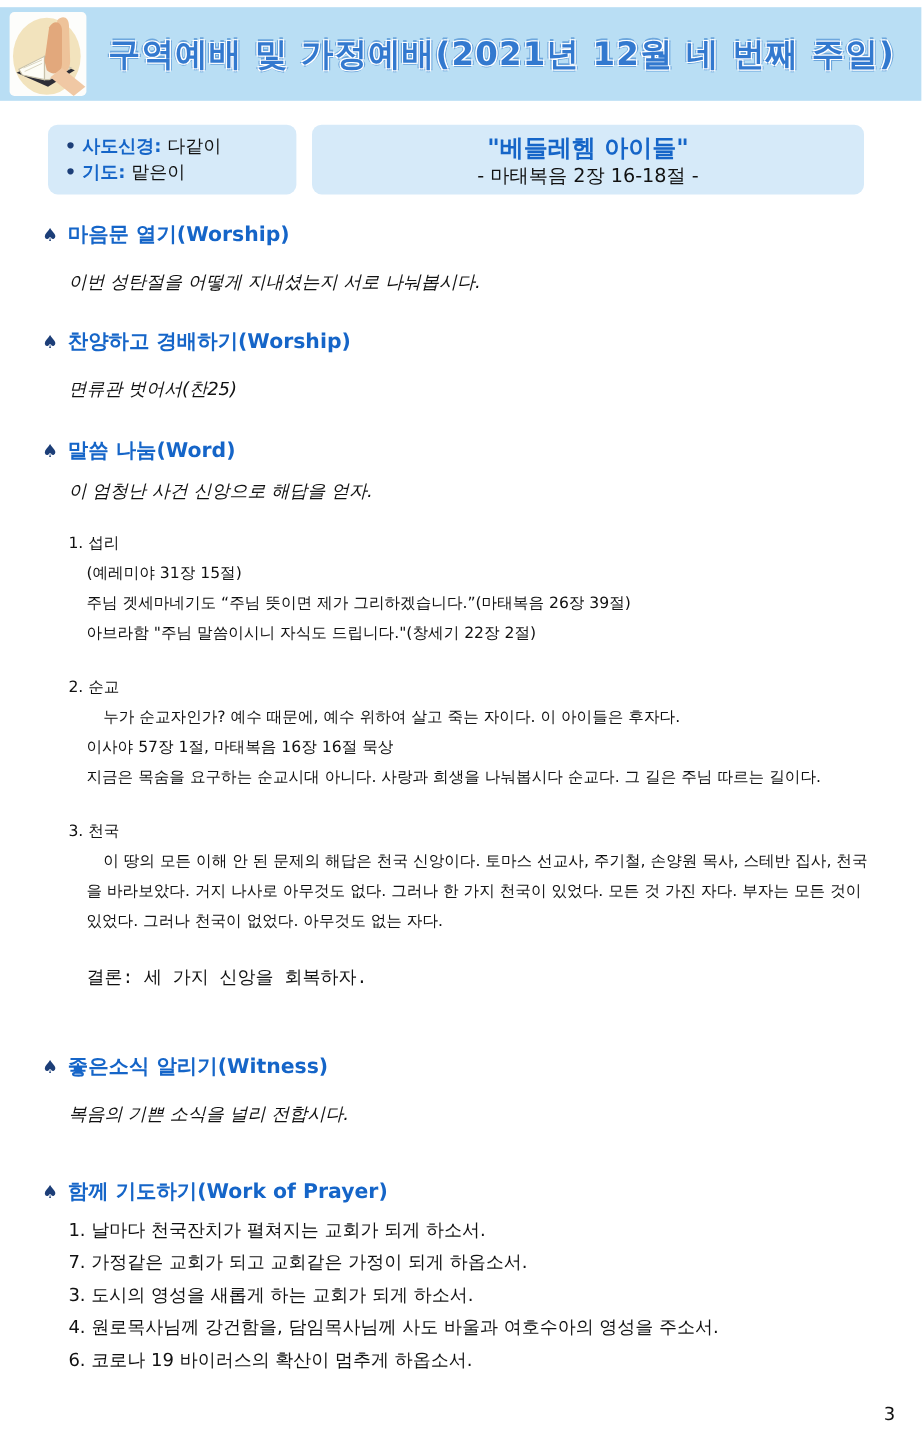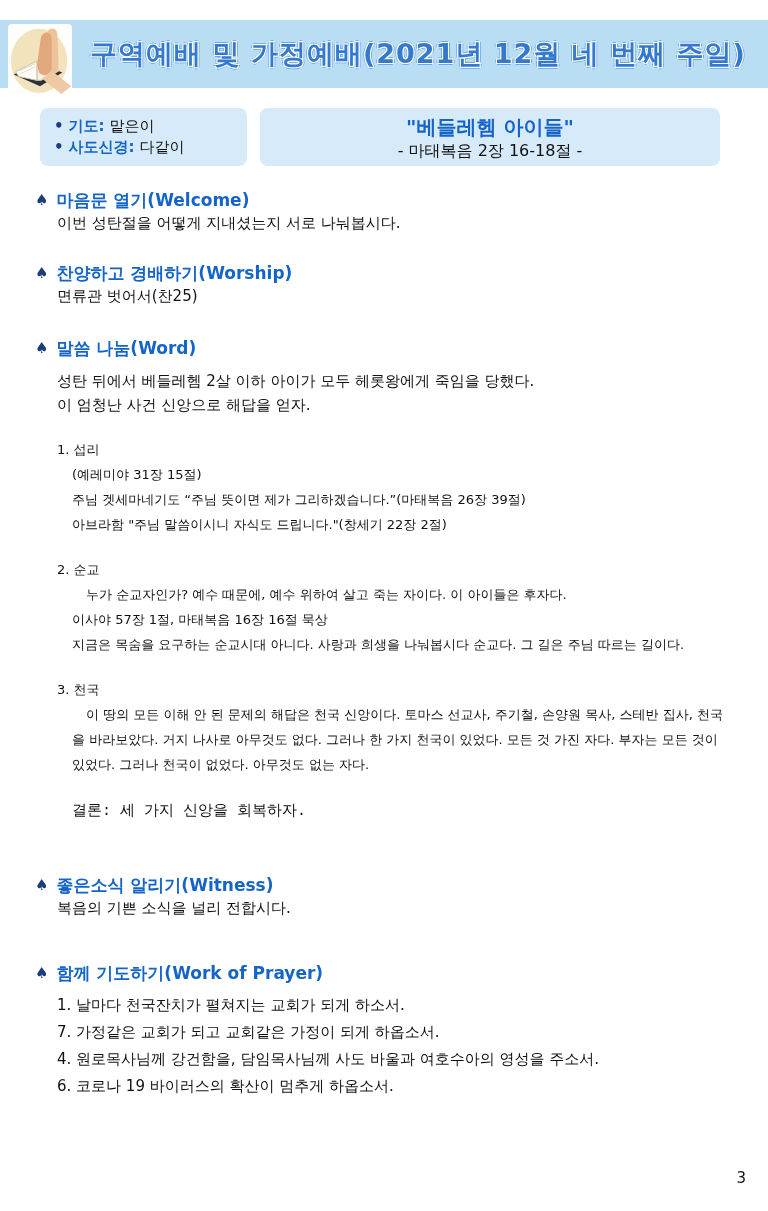--- a/index.html
+++ b/index.html
@@ -12,21 +12,21 @@
   }
   *{margin:0;padding:0;box-sizing:border-box;}
   html,body{background:#ffffff;}
   body{
     width:768px;height:1211px;position:relative;overflow:hidden;
     font-family:"DejaVu Sans","Liberation Sans",sans-serif;
     color:var(--text);
   }
   
   .banner{
-    margin-top:20px;height:68px;background:var(--bar-bg);
+    margin-top:6px;height:78px;background:var(--bar-bg);
     display:flex;align-items:center;position:relative;
   }
   .photo{
     position:absolute;left:8px;top:4px;width:64px;height:70px;
     background:#fdfdfb;border-radius:4px;overflow:hidden;
   }
   .photo svg{display:block;width:100%;height:100%;}
   .banner-title{
     flex:1;text-align:center;padding-left:78px;padding-right:10px;
     font-size:27px;font-weight:bold;letter-spacing:1px;
@@ -56,21 +56,21 @@
   
   section{margin-left:35px;margin-right:40px;}
   h2{
     font-size:17px;font-weight:bold;color:var(--blue);
     display:flex;align-items:center;line-height:22px;
   }
   h2 .spade{
     color:var(--navy);font-size:15px;margin-right:8px;line-height:1;
     font-family:"DejaVu Sans",sans-serif;
   }
-  .sec-body{margin:0 0 0 22px;font-size:15px;line-height:24px;}
+  .sec-body{margin:16px 0 0 22px;font-size:15px;line-height:24px;font-style:italic;}
   .sec-welcome{margin-top:23px;}
   .sec-worship{margin-top:27px;}
   .sec-word{margin-top:29px;}
   .sec-word .intro{margin-top:10px;}
   .point{margin-top:20px;margin-left:22px;font-size:13px;line-height:25px;}
   .point .pt-title{margin-bottom:0;}
   .point .pt-body{margin-left:15px;}
   .point .pt-body p.fl-indent{text-indent:14px;}
   .conclusion{margin-top:22px;margin-left:37px;font-size:15px;line-height:25px;font-family:Liberation Mono, monospace;}
   .sec-witness{margin-top:50px;}
@@ -98,33 +98,33 @@
       <path d="M40 7 C45 2 50 5 50 12 L51 42 C51 51 45 55 40 52 L36 46 Z" fill="#eec39a"></path>
       <path d="M33 13 C37 6 44 8 44 16 L44 44 C44 53 36 55 31 50 L29 42 Z" fill="#e2a87c"></path>
       <path d="M44 48 L64 64 L54 72 L34 56 Z" fill="#f0c8a4"></path>
     </svg>
   </div>
   <h1 class="banner-title">구역예배 및 가정예배(2021년 12월 네 번째 주일)</h1>
 </header>
 
 <div class="info-row">
   <div class="info-box left">
+    <p><span class="dot">•</span><span class="lbl">사도신경:</span> <span>다같이</span></p>
     <p><span class="dot">•</span><span class="lbl">기도:</span> <span>맡은이</span></p>
-    <p><span class="dot">•</span><span class="lbl">사도신경:</span> <span>다같이</span></p>
   </div>
   <div class="info-box right">
     <p class="sermon-title">"베들레헴 아이들"</p>
     <p class="sermon-ref">- 마태복음 2장 16-18절 -</p>
   </div>
 </div>
 
 <section class="sec-welcome">
   <h2>
       <span class="spade">♠</span>
-      <span>마음문 열기(Welcome)</span>
+      <span>마음문 열기(Worship)</span>
     </h2>
   <div class="sec-body">
       <p>이번 성탄절을 어떻게 지내셨는지 서로 나눠봅시다.</p>
     </div>
 </section>
 
 <section class="sec-worship">
   <h2>
       <span class="spade">♠</span>
       <span>찬양하고 경배하기(Worship)</span>
@@ -133,21 +133,20 @@
       <p>면류관 벗어서(찬25)</p>
     </div>
 </section>
 
 <section class="sec-word">
   <h2>
       <span class="spade">♠</span>
       <span>말씀 나눔(Word)</span>
     </h2>
   <div class="sec-body intro">
-    <p>성탄 뒤에서 베들레헴 2살 이하 아이가 모두 헤롯왕에게 죽임을 당했다.</p>
     <p>이 엄청난 사건 신앙으로 해답을 얻자.</p>
   </div>
 
   <div class="point">
     <p class="pt-title">1. 섭리</p>
     <div class="pt-body">
       <p>(예레미야 31장 15절)</p>
       <p>주님 겟세마네기도 “주님 뜻이면 제가 그리하겠습니다.”(마태복음 26장 39절)</p>
       <p>아브라함 "주님 말씀이시니 자식도 드립니다."(창세기 22장 2절)</p>
     </div>
@@ -183,19 +182,20 @@
 </section>
 
 <section class="sec-prayer">
   <h2>
       <span class="spade">♠</span>
       <span>함께 기도하기(Work of Prayer)</span>
     </h2>
   <div class="prayer-list">
     <p>1. 날마다 천국잔치가 펼쳐지는 교회가 되게 하소서.</p>
     <p>7. 가정같은 교회가 되고 교회같은 가정이 되게 하옵소서.</p>
+    <p>3. 도시의 영성을 새롭게 하는 교회가 되게 하소서.</p>
     <p>4. 원로목사님께 강건함을, 담임목사님께 사도 바울과 여호수아의 영성을 주소서.</p>
     <p>6. 코로나 19 바이러스의 확산이 멈추게 하옵소서.</p>
 
   </div>
 </section>
 
 <div class="page-num">3</div>
 
 </body></html>

